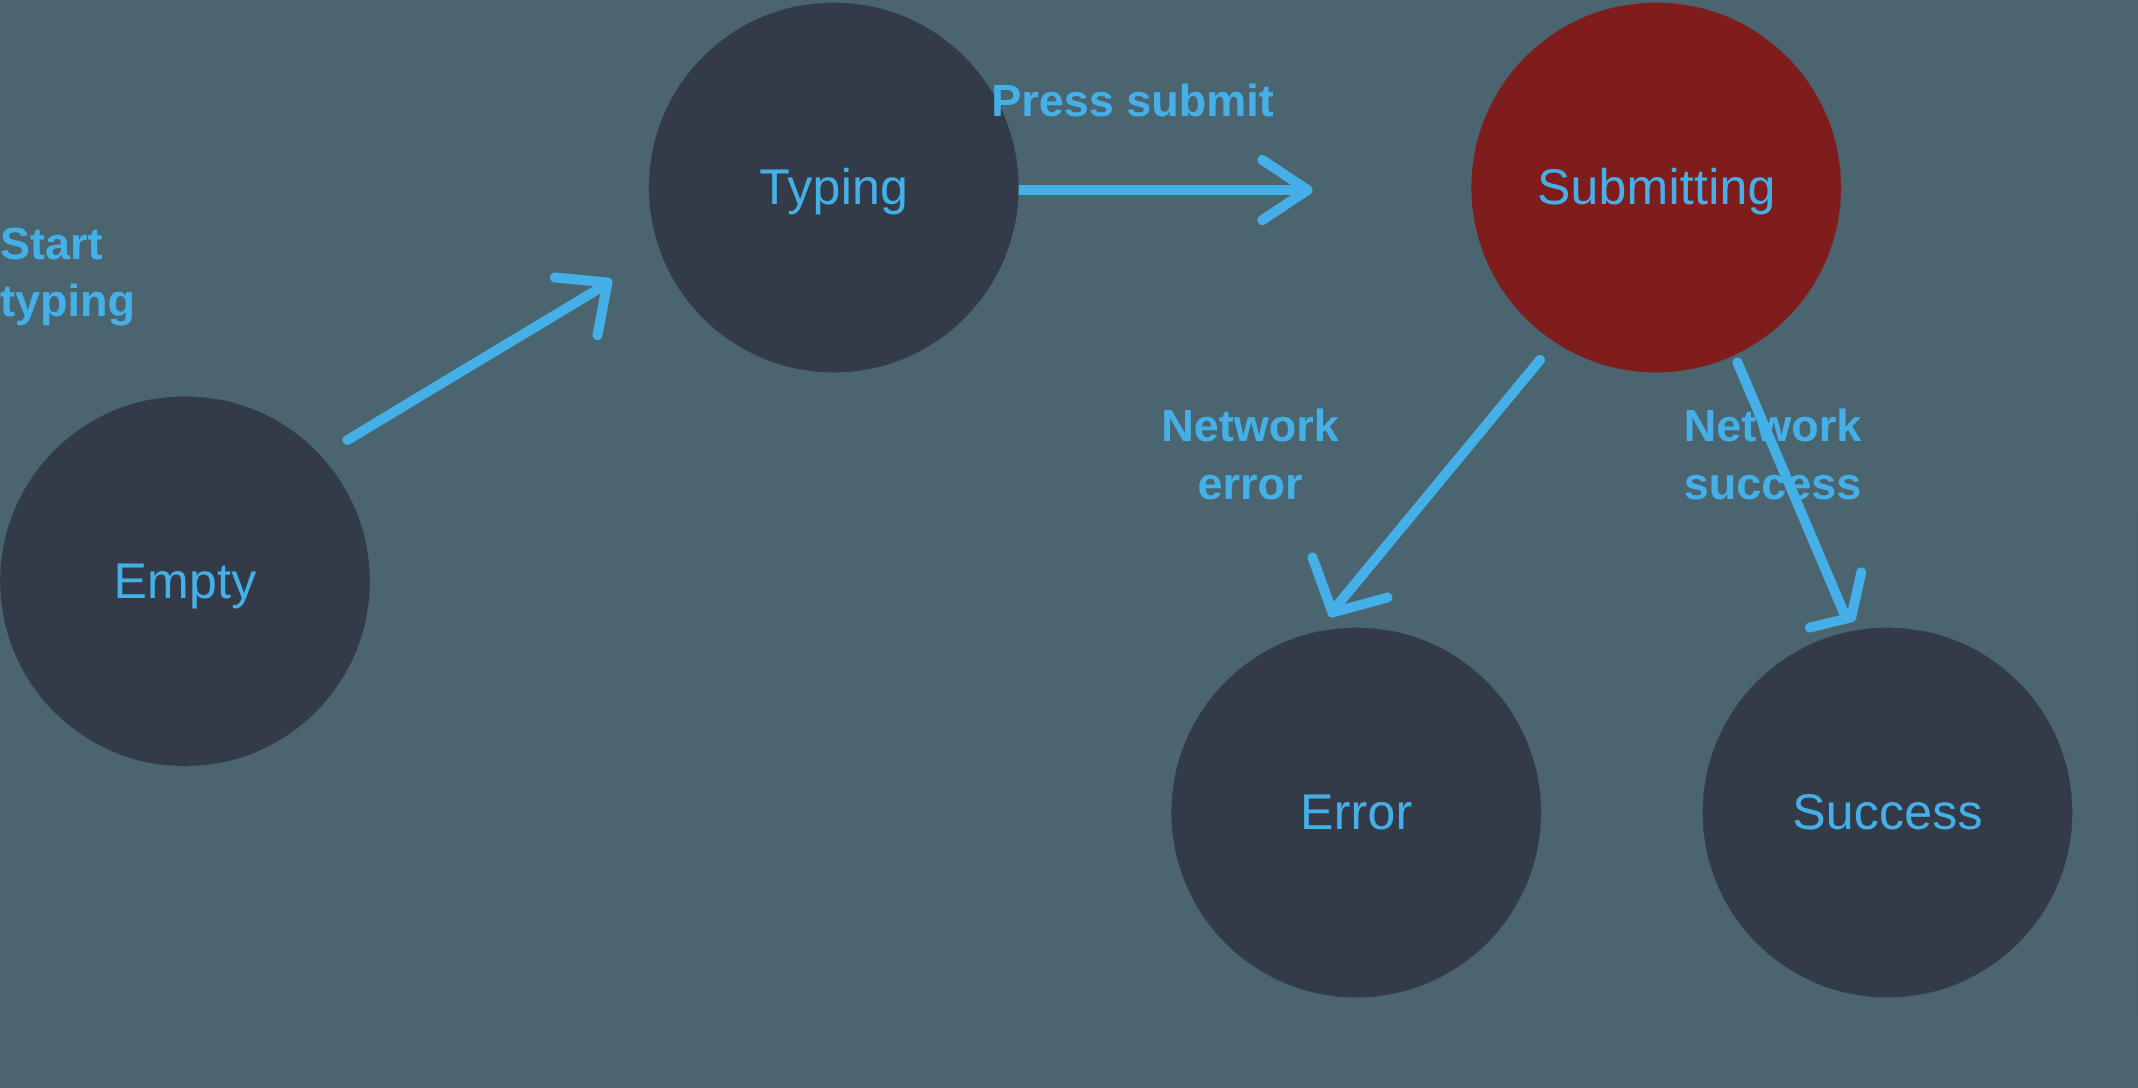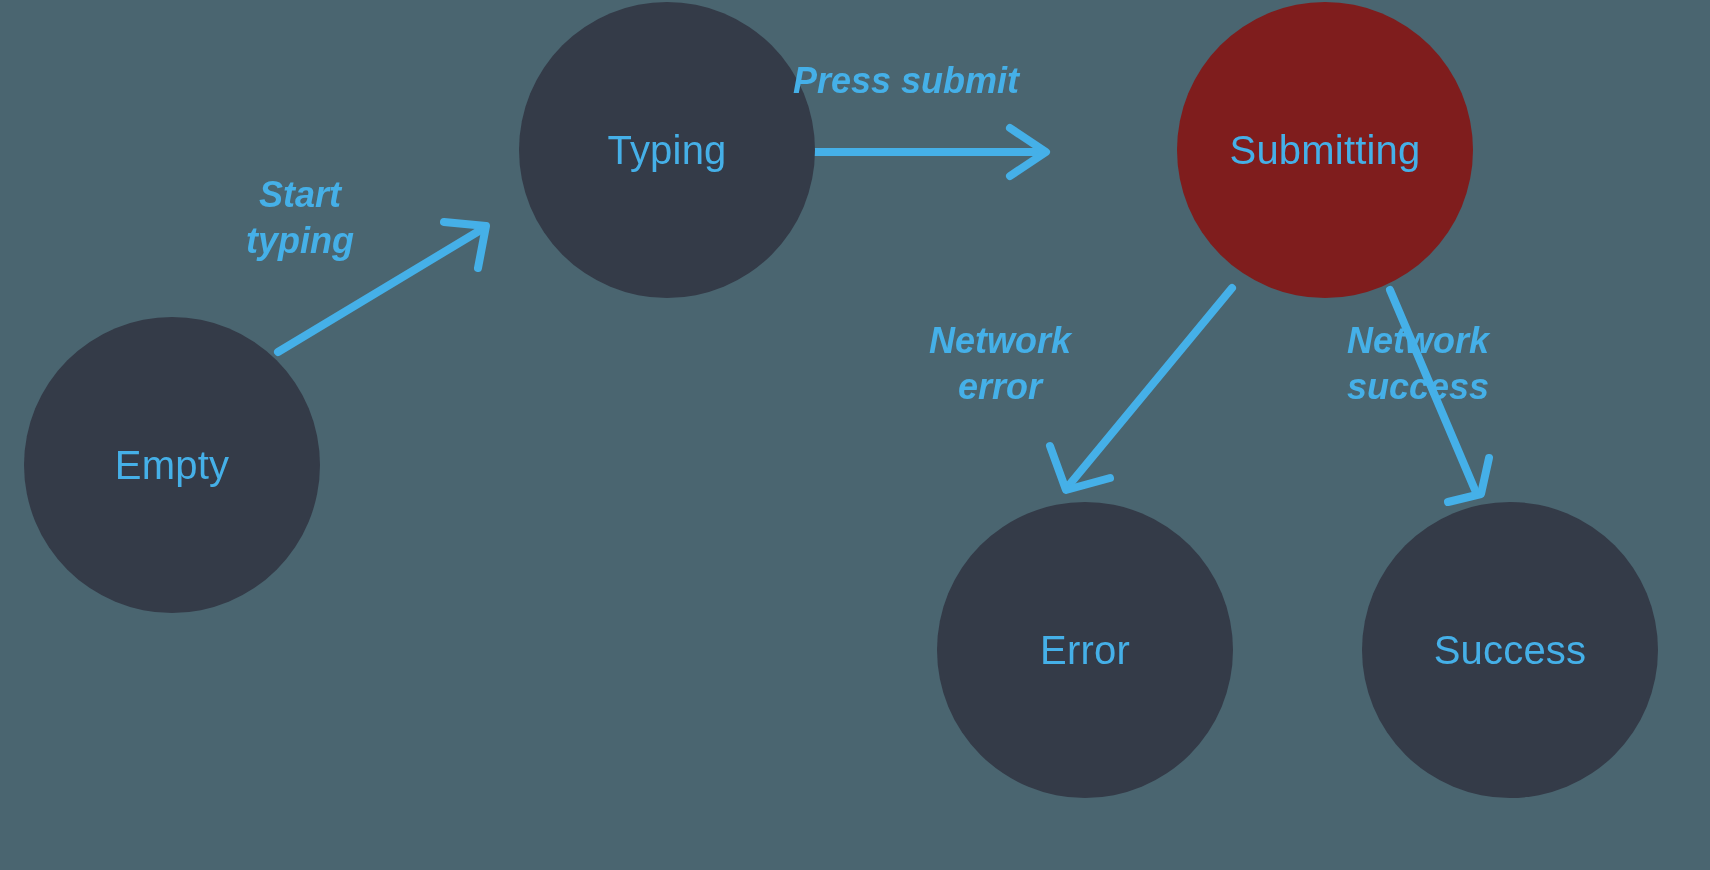--- a/index.html
+++ b/index.html
@@ -34,21 +34,20 @@
   }
   .edge-label {
     position: absolute;
     color: #45b0e8;
     font-size: 36px;
     font-weight: 700;
     line-height: 1.28;
     text-align: center;
     white-space: pre-line;
     user-select: none;
-    font-style: italic;
   }
   #edges {
     position: absolute;
     left: 0;
     top: 0;
     width: 1710px;
     height: 870px;
     overflow: visible;
     pointer-events: none;
   }
@@ -77,41 +76,41 @@
     <g>
       <path class="edge-path" d="M 1232 288 L 1070 484" style="stroke: rgb(69, 176, 232);"></path>
       <path class="edge-path" d="M 1050 446 L 1066 490 L 1110 478" style="stroke: rgb(69, 176, 232);"></path>
     </g>
     <g>
       <path class="edge-path" d="M 1390 290 L 1475 490" style="stroke: rgb(69, 176, 232);"></path>
       <path class="edge-path" d="M 1448 502 L 1481 494 L 1489 458" style="stroke: rgb(69, 176, 232);"></path>
     </g>
   </svg>
 
-  <div class="node" id="node-empty" style="left: 0px; top: 317px; width: 296px; height: 296px; background: rgb(52, 59, 72); margin-left: 24px;">
+  <div class="node" id="node-empty" style="left: 0px; top: 317px; width: 296px; height: 296px; background: rgb(52, 59, 72);">
     <span class="node-label" style="color: rgb(69, 176, 232);">Empty</span>
   </div>
 
   <div class="node" id="node-typing" style="left: 519px; top: 2px; width: 296px; height: 296px; background: rgb(52, 59, 72);">
     <span class="node-label" style="color: rgb(69, 176, 232);">Typing</span>
   </div>
 
   <div class="node" id="node-submitting" style="left: 1177px; top: 2px; width: 296px; height: 296px; background: #7f1d1d;">
     <span class="node-label" style="color: rgb(69, 176, 232);">Submitting</span>
   </div>
 
   <div class="node" id="node-error" style="left: 937px; top: 502px; width: 296px; height: 296px; background: rgb(52, 59, 72);">
     <span class="node-label" style="color: rgb(69, 176, 232);">Error</span>
   </div>
 
   <div class="node" id="node-success" style="left: 1362px; top: 502px; width: 296px; height: 296px; background: rgb(52, 59, 72);">
     <span class="node-label" style="color: rgb(69, 176, 232);">Success</span>
   </div>
 
-  <div class="edge-label" id="label-start-typing" style="left: 0px; top: 172px; width: 600px; text-align: center; transform: none; color: rgb(69, 176, 232);">Start
+  <div class="edge-label" id="label-start-typing" style="left: 0px; top: 172px; width: 600px; text-align: left; transform: none; color: rgb(69, 176, 232);">Start
 typing</div>
 
   <div class="edge-label" id="label-press-submit" style="left: 606px; top: 58px; width: 600px; text-align: center; transform: none; color: rgb(69, 176, 232);">Press submit</div>
 
   <div class="edge-label" id="label-network-error" style="left: 700px; top: 318px; width: 600px; text-align: center; transform: none; color: rgb(69, 176, 232);">Network
 error</div>
 
   <div class="edge-label" id="label-network-success" style="left: 1118px; top: 318px; width: 600px; text-align: center; transform: none; color: rgb(69, 176, 232);">Network
 success</div>
 

